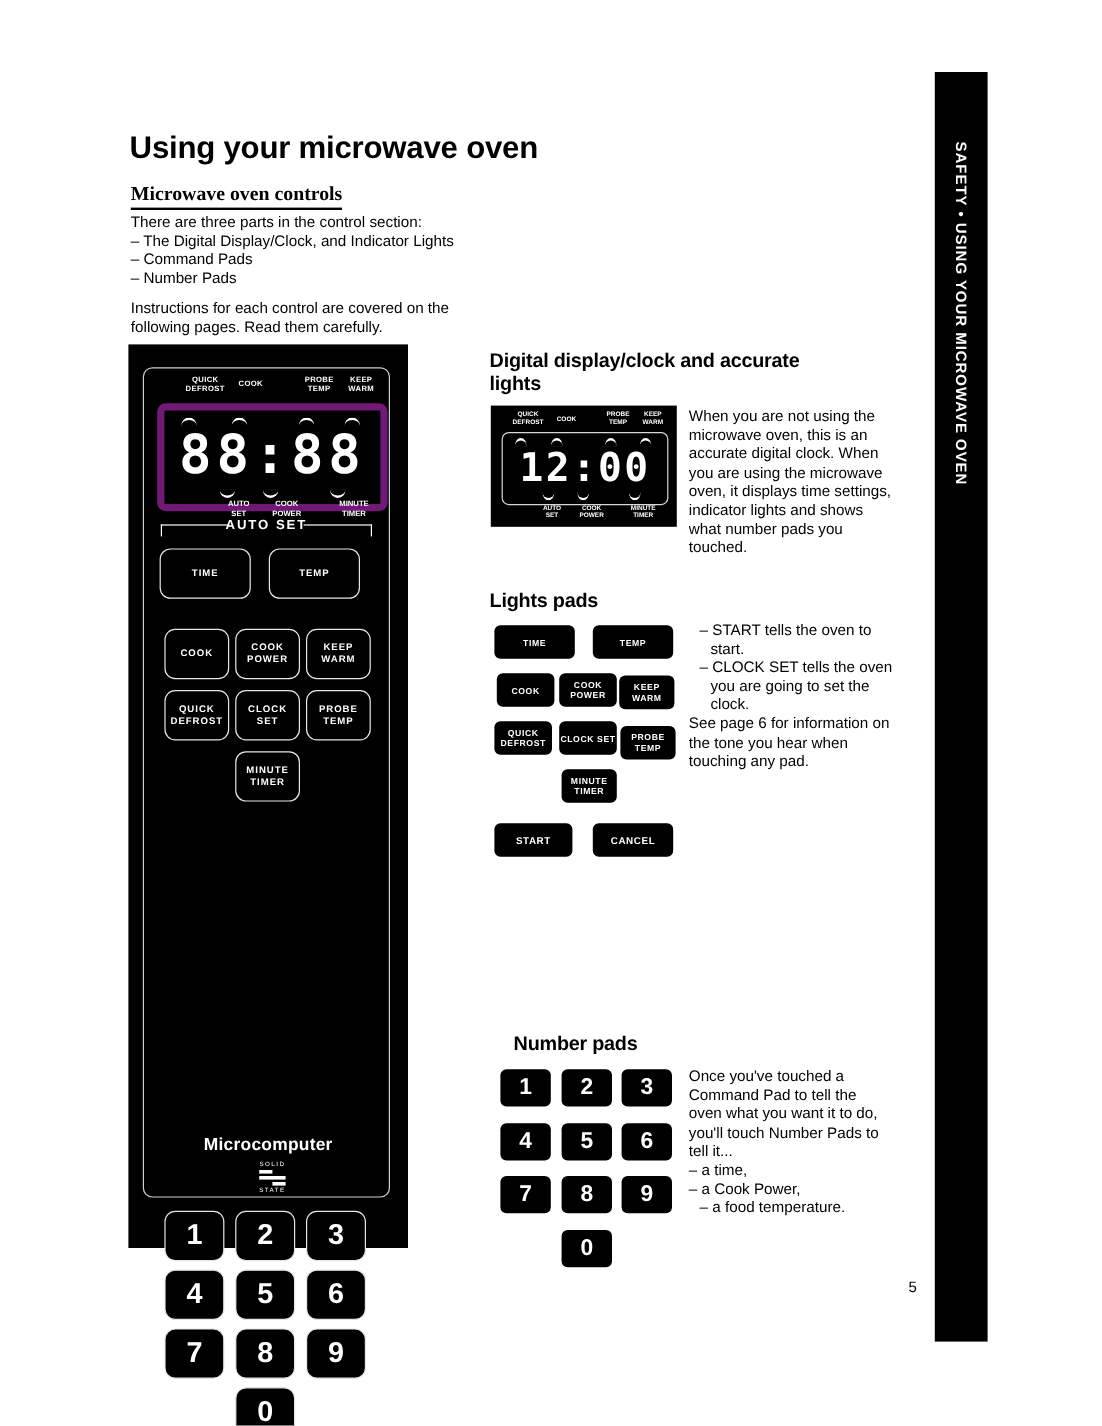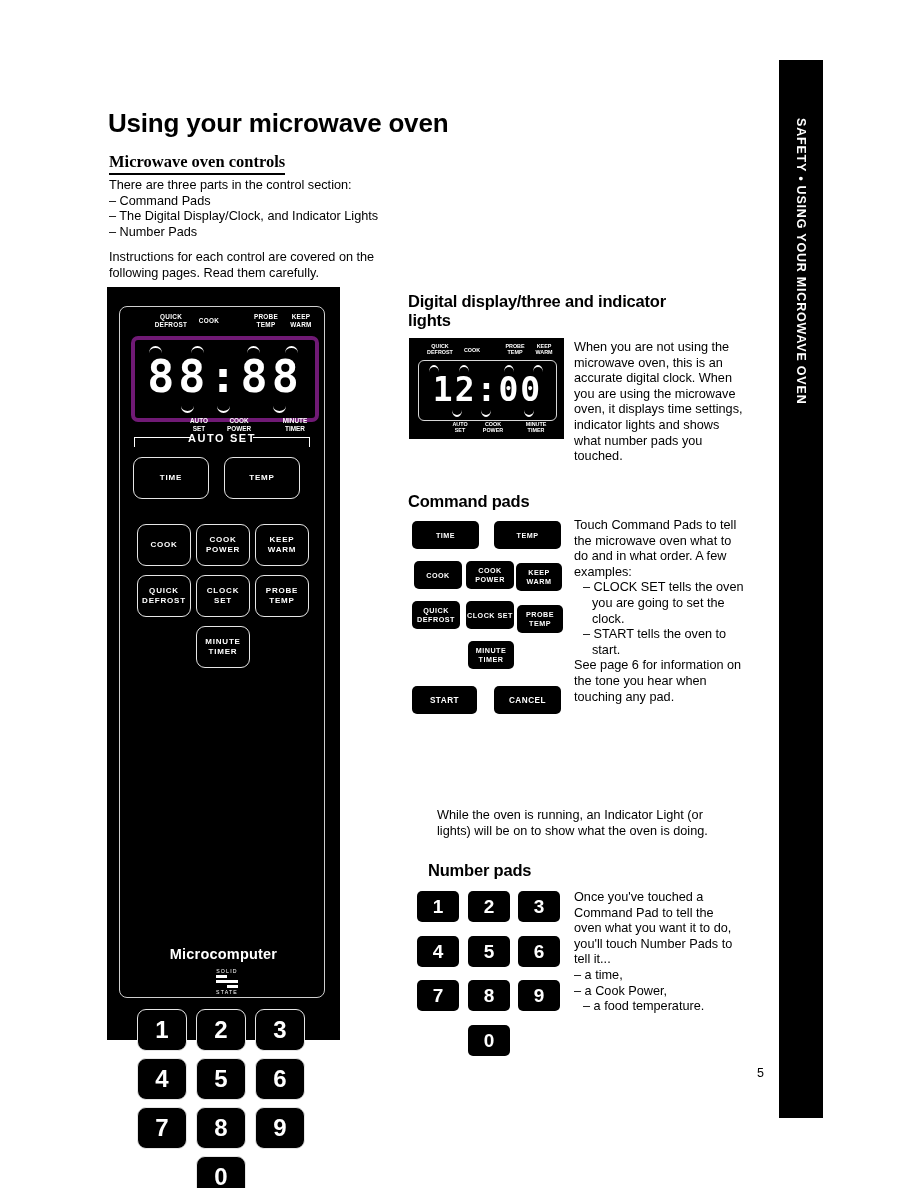--- a/index.html
+++ b/index.html
@@ -135,21 +135,21 @@
   #dl-cook { left: 66px; top: 4px; width: 32px; }
   #dl-probe { left: 122px; top: 0; width: 34px; }
   #dl-keep { left: 158px; top: 0; width: 32px; }
 
   #display-window {
     position: absolute;
     left: 24px;
     top: 49px;
     width: 180px;
     height: 78px;
-    border: 4px solid #701a75;
+    border: 6px solid #701a75;
     border-radius: 7px;
     background: #000;
   }
   .seg-row {
     position: absolute;
     left: 0; top: 8px;
     width: 100%;
     text-align: center;
     color: #fff;
     font-family: "DejaVu Sans Mono", monospace;
@@ -362,22 +362,22 @@
   <div id="side-tab-wrap">
     <span class="vert-text">SAFETY • USING YOUR MICROWAVE OVEN</span>
   </div>
 
   <div id="main-title">Using your microwave oven</div>
   <div id="section-title">Microwave oven controls</div>
 
   <div id="intro-block">
     <p>There are three parts in the control section:</p>
     <ul id="intro-list">
+      <li>– The Digital Display/Clock, and Indicator Lights</li>
       <li>– Command Pads</li>
-      <li>– The Digital Display/Clock, and Indicator Lights</li>
       <li>– Number Pads</li>
     </ul>
     <div class="gap"></div>
     <p>Instructions for each control are covered on the following pages. Read them carefully.</p>
   </div>
 
 
   <div id="control-panel">
     <div id="panel-inner-border"></div>
 
@@ -453,21 +453,21 @@
     <div class="pad num" style="left:148px; top:771px;">6</div>
 
     <div class="pad num" style="left:30px; top:820px;">7</div>
     <div class="pad num" style="left:89px; top:820px;">8</div>
     <div class="pad num" style="left:148px; top:820px;">9</div>
 
     <div class="pad num" style="left:89px; top:869px;">0</div>
 
   </div>
 
-  <div class="sec-h" id="h-digital">Digital display/three and indicator lights</div>
+  <div class="sec-h" id="h-digital">Digital display/clock and accurate lights</div>
 
   <div id="mini-display">
     <div class="mtop">
       <span class="dl" style="left:8px; top:0; width:34px; font-size:5.4px; line-height:6.4px;">QUICK DEFROST</span>
       <span class="dl" style="left:44px; top:4px; width:26px; font-size:5.4px;">COOK</span>
       <span class="dl" style="left:86px; top:0; width:28px; font-size:5.4px; line-height:6.4px;">PROBE TEMP</span>
       <span class="dl" style="left:115px; top:0; width:28px; font-size:5.4px; line-height:6.4px;">KEEP WARM</span>
     </div>
     <div id="mini-win">
       <div class="tick" style="left:10px; top:4px; width:10px;"></div>
@@ -481,21 +481,21 @@
     </div>
     <div class="mbot">
       <span class="dl" style="left:32px; top:0; width:26px; font-size:5.4px; line-height:6.4px;">AUTO SET</span>
       <span class="dl" style="left:62px; top:0; width:32px; font-size:5.4px; line-height:6.4px;">COOK POWER</span>
       <span class="dl" style="left:104px; top:0; width:34px; font-size:5.4px; line-height:6.4px;">MINUTE TIMER</span>
     </div>
   </div>
 
   <div class="body-col" id="digital-text">When you are not using the microwave oven, this is an accurate digital clock. When you are using the microwave oven, it displays time settings, indicator lights and shows what number pads you touched.</div>
 
-  <div class="sec-h" id="h-command">Command pads</div>
+  <div class="sec-h" id="h-command">Lights pads</div>
 
   <div id="cmd-pads">
     <div class="cpad" style="left:0; top:0; width:67px; height:28px;">TIME</div>
     <div class="cpad" style="left:82px; top:0; width:67px; height:28px;">TEMP</div>
 
     <div class="cpad" style="left:2px; top:40px; width:48px; height:28px;">COOK</div>
     <div class="cpad" style="left:54px; top:40px; width:48px; height:28px;">
         <span>COOK POWER</span>
       </div>
     <div class="cpad" style="left:104px; top:42px; width:46px; height:28px;">
@@ -514,27 +514,25 @@
 
     <div class="cpad" style="left:56px; top:120px; width:46px; height:28px;">
         <span>MINUTE TIMER</span>
       </div>
 
     <div class="cpad" style="left:0; top:165px; width:65px; height:28px; font-size:8.2px;">START</div>
     <div class="cpad" style="left:82px; top:165px; width:67px; height:28px; font-size:8.2px;">CANCEL</div>
   </div>
 
   <div class="body-col" id="command-text">
-    <div>Touch Command Pads to tell the microwave oven what to do and in what order. A few examples:</div>
+    <div class="hang2">– START tells the oven to start.</div>
     <div class="hang2">– CLOCK SET tells the oven you are going to set the clock.</div>
-    <div class="hang2">– START tells the oven to start.</div>
     <div>See page 6 for information on the tone you hear when touching any pad.</div>
   </div>
 
-  <div class="body-col" id="command-note2">While the oven is running, an Indicator Light (or lights) will be on to show what the oven is doing.</div>
 
   <div class="sec-h" id="h-number">Number pads</div>
 
   <div id="num-pads">
     <div class="npad" style="left:0;   top:0;">1</div>
     <div class="npad" style="left:51px;top:0;">2</div>
     <div class="npad" style="left:101px;top:0;">3</div>
 
     <div class="npad" style="left:0;   top:45px;">4</div>
     <div class="npad" style="left:51px;top:45px;">5</div>

